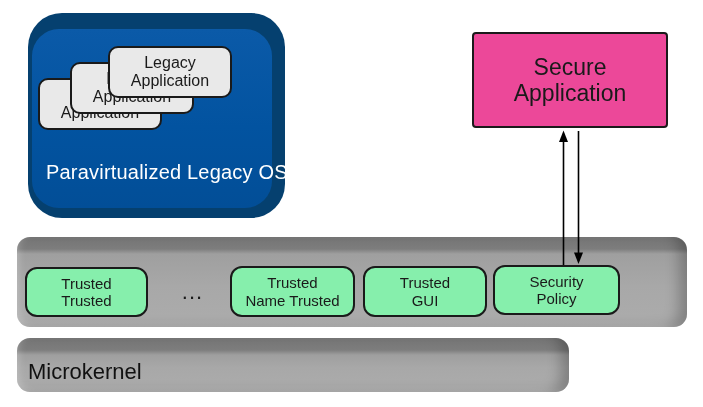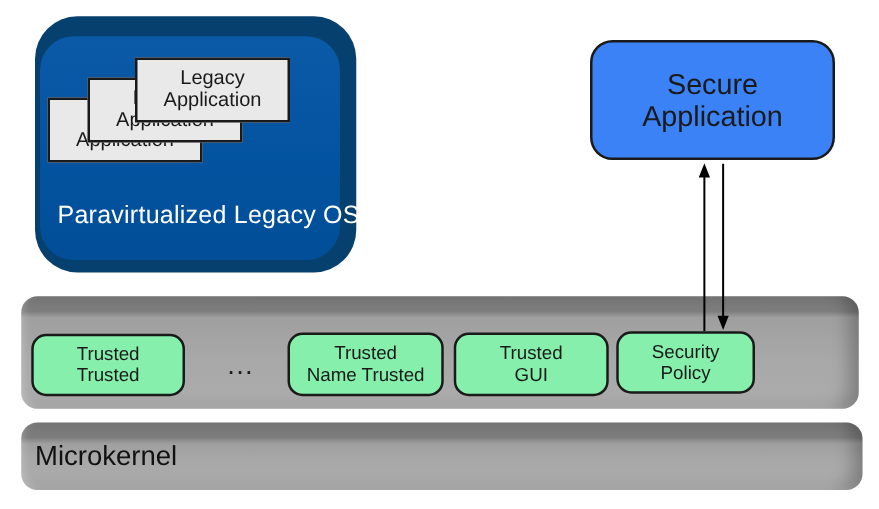--- a/index.html
+++ b/index.html
@@ -21,54 +21,54 @@
     position:absolute;left:18px;top:148px;width:230px;
     color:#ffffff;font-size:20px;letter-spacing:0.2px;white-space:nowrap;
   }
   
   .node{
     position:absolute;background:#86efac;border:2px solid #1a1a1a;
     box-sizing:border-box;display:flex;flex-direction:column;
     align-items:center;justify-content:center;
     color:#1a1a1a;text-align:center;line-height:1.15;
   }
-  .app-box{width:124px;height:52px;border-radius:0;font-size:16px;background:#e9e9e9;}
+  .app-box{width:124px;height:52px;border-radius:10px;font-size:16px;background:#e9e9e9;}
   .app-back{left:38px;top:78px;z-index:1;}
   .app-mid{left:70px;top:62px;z-index:2;}
   .app-front{left:108px;top:46px;z-index:3;}
   
   .secure-app{
-    left:472px;top:32px;width:196px;height:96px;border-radius:18px;
-    font-size:23px;background:#3b82f6;z-index:2;
+    left:472px;top:32px;width:196px;height:96px;border-radius:4px;
+    font-size:23px;background:#ec4899;z-index:2;
   }
   
   .arrow-layer{position:absolute;left:0;top:0;width:703px;height:407px;pointer-events:none;z-index:5;}
   
   .bar{
     position:absolute;border-radius:13px;
     background:linear-gradient(180deg,#747474 0px,#7d7d7d 12px,#9f9f9f 17px,#a8a8a8 55%,#acacac 100%);
     box-shadow:inset -14px -4px 14px -6px rgba(0,0,0,0.25),
                inset 4px -3px 8px -3px rgba(255,255,255,0.28);
   }
   .services-bar{left:17px;top:237px;width:670px;height:90px;}
   .microkernel-bar{
-    left:17px;top:338px;width:673px;height:54px;
-    display:flex;align-items:flex-start;padding-left:11px;padding-top:14px;
+    left:17px;top:338px;width:552px;height:54px;
+    display:flex;align-items:center;padding-left:11px;padding-top:14px;
     box-sizing:border-box;
   }
   .microkernel-label{font-size:22px;color:#111111;}
   
   .svc{height:50px;border-radius:12px;font-size:15px;z-index:6;}
   .svc-loader{left:25px;top:267px;width:123px;}
   .svc-dots{left:165px;top:267px;width:55px;height:50px;position:absolute;
     display:flex;align-items:center;justify-content:center;
     font-size:22px;color:#1a1a1a;z-index:6;letter-spacing:1px;}
   .svc-nameserver{left:230px;top:266px;width:125px;height:51px;}
   .svc-gui{left:363px;top:266px;width:124px;height:51px;}
-  .svc-policy{left:493px;top:265px;width:111px;text-align:center;}
+  .svc-policy{left:493px;top:265px;width:127px;text-align:center;}
 </style>
 </head>
 <body>
 
 <div class="canvas">
 
   <div class="legacy-os">
     <div class="face"></div>
     <div class="os-label">Paravirtualized Legacy OS</div>
   </div>

